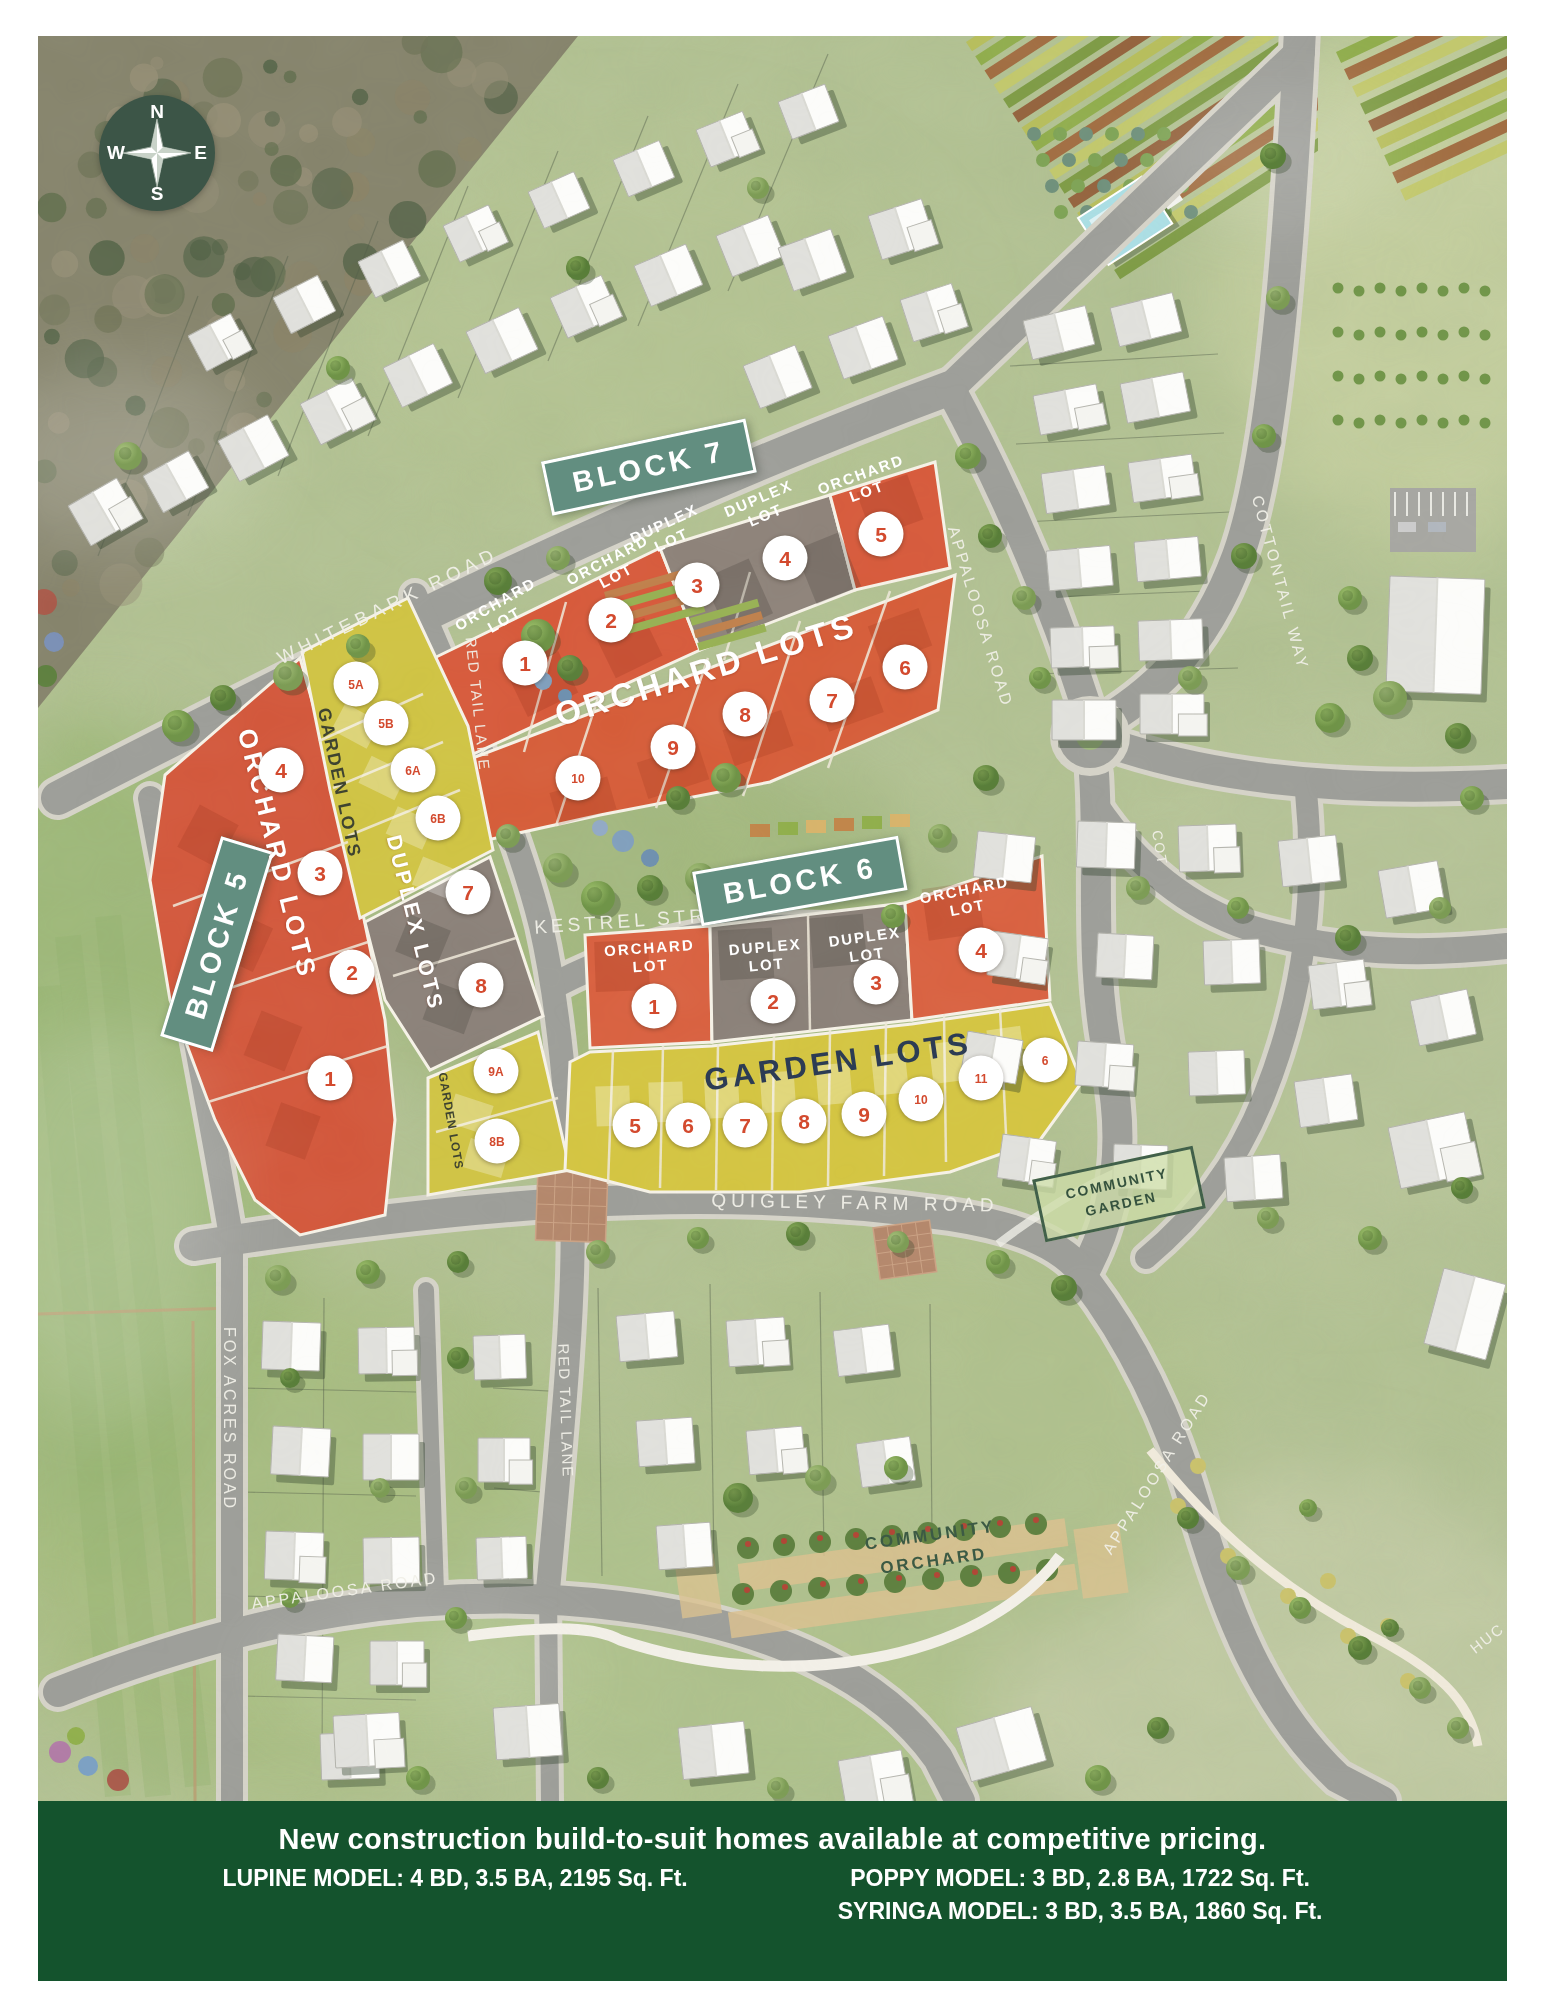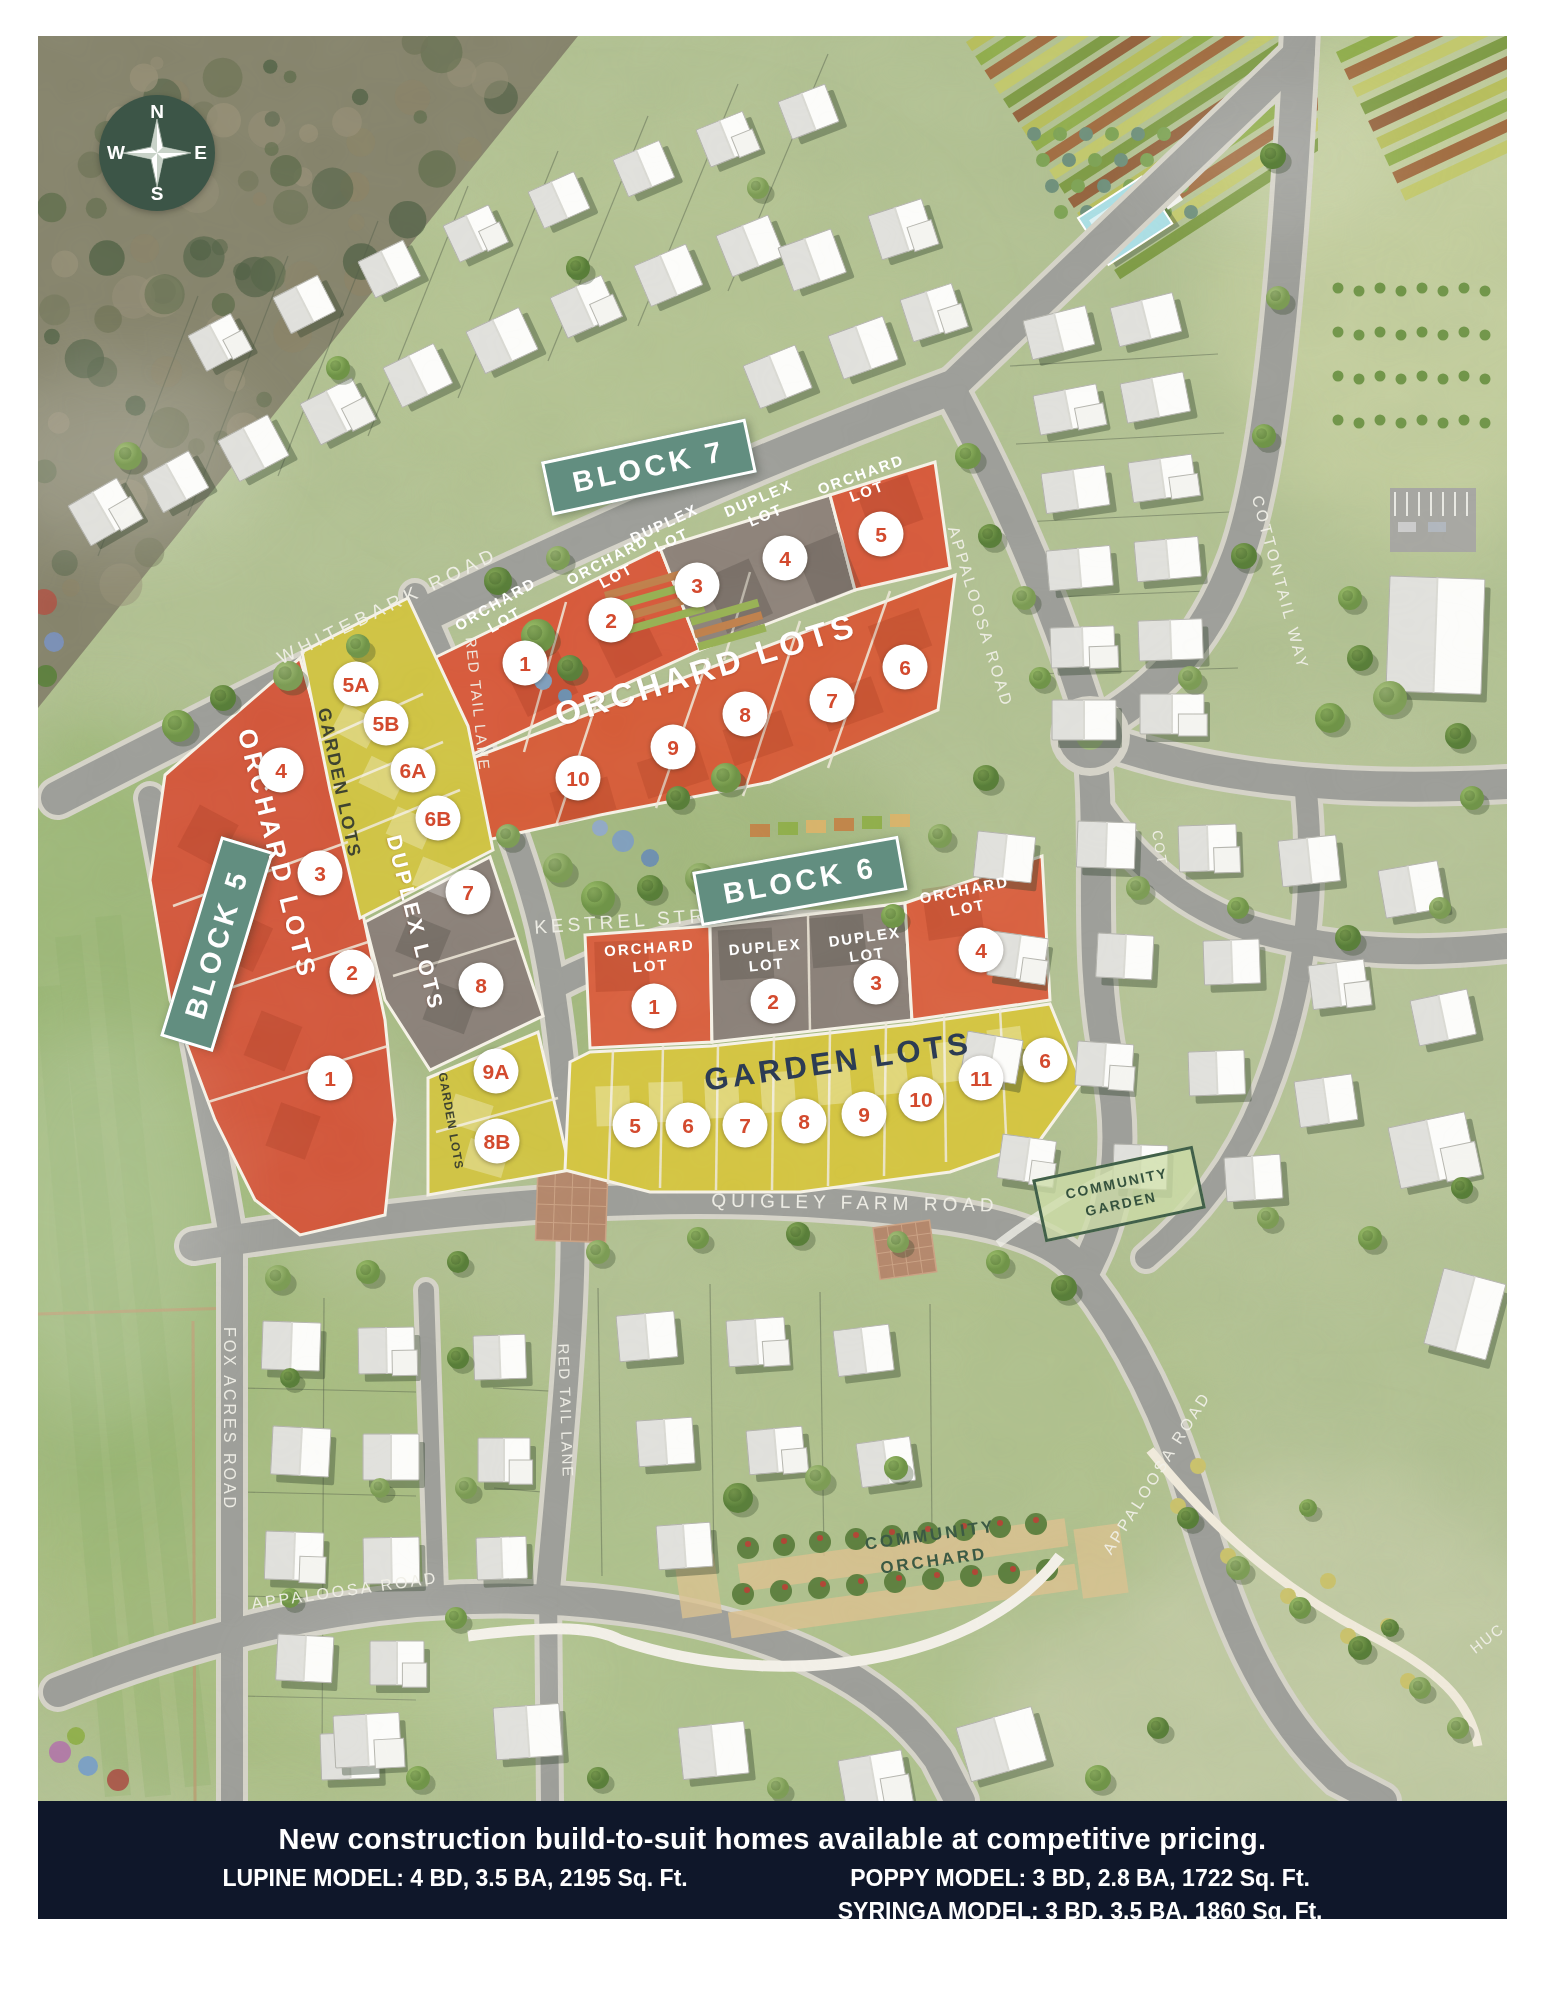--- a/index.html
+++ b/index.html
@@ -16,39 +16,39 @@
                box-shadow:2px 3px 8px rgba(30,40,30,.35);}
   .area-label{position:absolute;white-space:nowrap;font-weight:700;}
   .al-white{color:#ffffff;text-shadow:0 1px 2px rgba(120,30,10,.25);}
   .al-navy{color:#2c3c54;}
   .al-dark{color:#3f4430;}
   .lot-label{position:absolute;white-space:pre-line;text-align:center;color:#ffffff;font-weight:700;
              font-size:15px;letter-spacing:2px;line-height:1.2;}
   .marker{position:absolute;width:45px;height:45px;border-radius:50%;background:#ffffff;
           display:flex;align-items:center;justify-content:center;color:#d34a2e;font-weight:700;
           font-size:21px;box-shadow:0 1px 4px rgba(40,30,20,.4);}
-  .marker.sm{font-size:21px;}
+  .marker.sm{font-size:12px;}
   .sign-boxed{position:absolute;width:138px;text-align:center;border:3px solid #41604a;
               background:rgba(205,220,168,.78);color:#35523e;font-weight:700;font-size:14px;
               letter-spacing:2px;line-height:1.5;padding:8px 10px;white-space:pre-line;}
   .sign-plain{position:absolute;width:210px;text-align:center;color:#3c5a44;font-weight:700;
               font-size:17px;letter-spacing:3px;line-height:1.5;white-space:pre-line;}
 
   
   .compass{position:absolute;left:61px;top:59px;width:116px;height:116px;border-radius:50%;
            background:#3c5547;box-shadow:0 2px 6px rgba(0,0,0,.25);}
   .compass span{position:absolute;color:#ffffff;font-weight:700;font-size:19px;}
   .compass .cn{left:50%;top:6px;transform:translateX(-50%);}
   .compass .cs{left:50%;bottom:6px;transform:translateX(-50%);}
   .compass .ce{right:8px;top:50%;transform:translateY(-50%);}
   .compass .cw{left:8px;top:50%;transform:translateY(-50%);}
   .compass svg{position:absolute;left:50%;top:50%;transform:translate(-50%,-50%);}
 
   
-  .footer{position:absolute;left:38px;top:1801px;width:1469px;height:118px;background:#0f172a;
+  .footer{position:absolute;left:38px;top:1801px;width:1469px;height:180px;background:#14532d;
           color:#ffffff;text-align:center;}
   .footer-headline{margin-top:22px;font-size:29px;font-weight:700;letter-spacing:.3px;}
   .footer-models{display:flex;justify-content:center;gap:150px;margin-top:6px;font-size:23px;
                  font-weight:700;line-height:1.42;}
   .footer-models .col{text-align:center;}
 </style>
 </head>
 <body>
 
 <div class="page">

